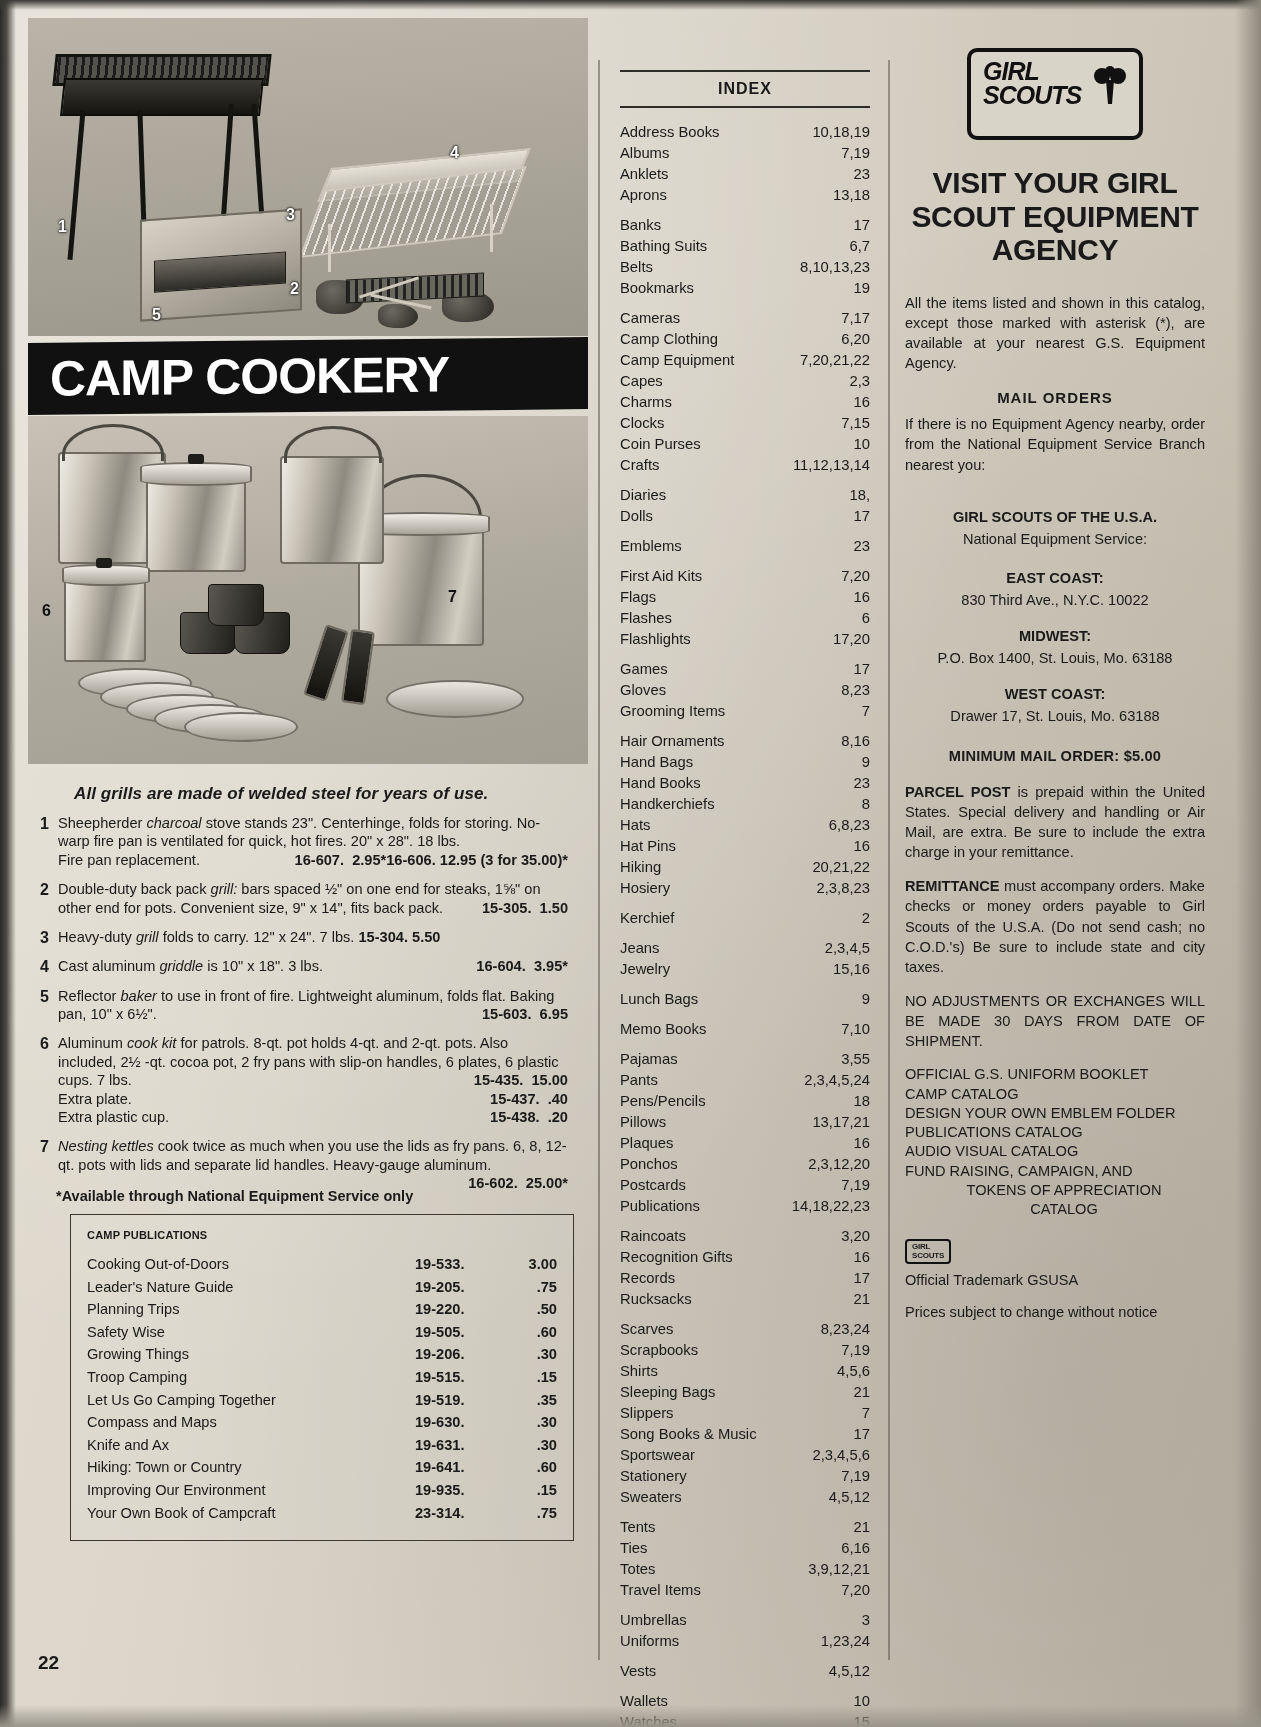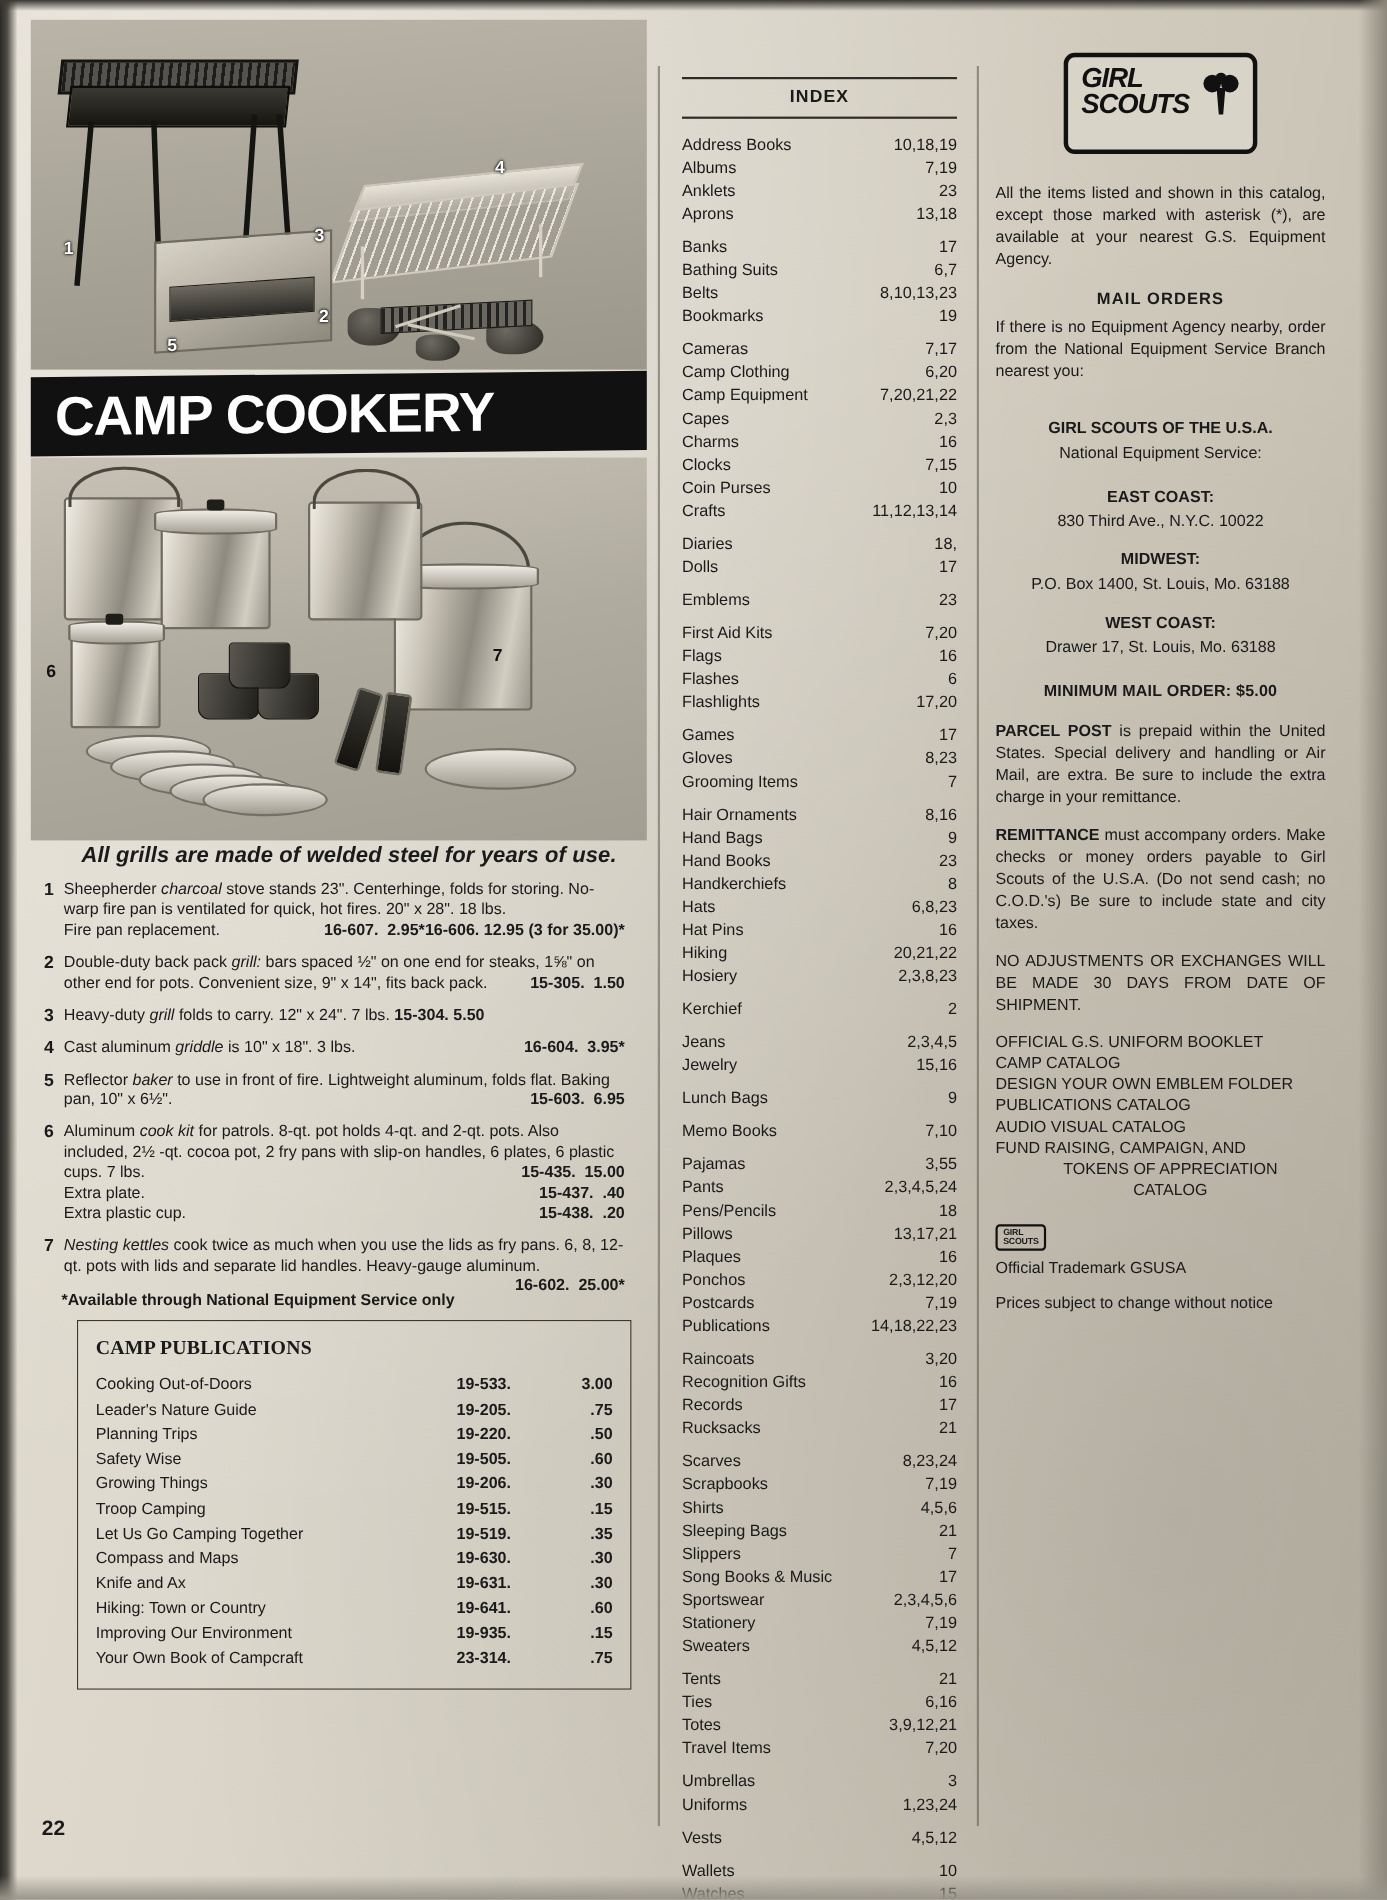--- a/index.html
+++ b/index.html
@@ -182,22 +182,22 @@
     background: linear-gradient(180deg,#eae7df,#a29d92); border:2px solid #747066;
   }
   .cup {
     position:absolute; width:54px; height:40px; border-radius:4px 4px 10px 10px;
     background: linear-gradient(100deg,#5a5750,#201f1b);
     border:1px solid #14130f;
   }
 
   
   .lead-italic {
-    font-size: 20px; font-style: italic; font-weight: bold;
-    margin: 3px 0 10px 46px; letter-spacing: 0.1px;
+    font-size: 17px; font-style: italic; font-weight: bold;
+    margin: 20px 0 10px 46px; letter-spacing: 0.1px;
   }
   .item {
     position: relative;
     margin: 0 0 11px 30px;
     width: 510px;
     font-size: 14.6px;
     line-height: 1.26;
   }
   .item .num {
     position: absolute; left: -18px; top: 0;
@@ -226,24 +226,23 @@
 
   .pub-box {
     margin: 6px 0 0 42px;
     width: 470px;
     border: 1.5px solid #3a382f;
     padding: 14px 16px 16px 16px;
     background: rgba(255,255,255,0.06);
   }
   .pub-box h3 {
     margin: 0 0 12px 0;
-    font-size: 18px;
+    font-size: 11px;
     font-weight: bold;
     letter-spacing: 0.2px;
-    font-family: Liberation Serif, serif;
   }
   .pub-row {
     display: flex;
     font-size: 14.6px;
     line-height: 1.55;
   }
   .pub-row .pname { flex: 1 1 auto; }
   .pub-row .pcat { width: 86px; text-align: left; font-weight: bold; }
   .pub-row .pprice { width: 56px; text-align: right; font-weight: bold; }
 
@@ -882,20 +881,21 @@
         <span>SCOUTS</span>
       </div>
       <svg class="trefoil" viewBox="0 0 34 40">
         <circle cx="9" cy="10" r="8" fill="#111"></circle>
         <circle cx="25" cy="10" r="8" fill="#111"></circle>
         <circle cx="17" cy="5" r="5" fill="#111"></circle>
         <path d="M13 14 L21 14 L19 38 L15 38 Z" fill="#111"></path>
       </svg>
     </div>
 
+    <div class="visit">VISIT YOUR GIRL SCOUT EQUIPMENT AGENCY</div>
 
     <div class="rtext">All the items listed and shown in this catalog, except those marked with asterisk (*), are available at your nearest G.S. Equipment Agency.</div>
 
     <div class="rhead">MAIL ORDERS</div>
     <div class="rtext">If there is no Equipment Agency nearby, order from the National Equipment Service Branch nearest you:</div>
 
     <div style="height:18px"></div>
 
     <div class="addr-block">
       <div class="h">GIRL SCOUTS OF THE U.S.A.</div>

